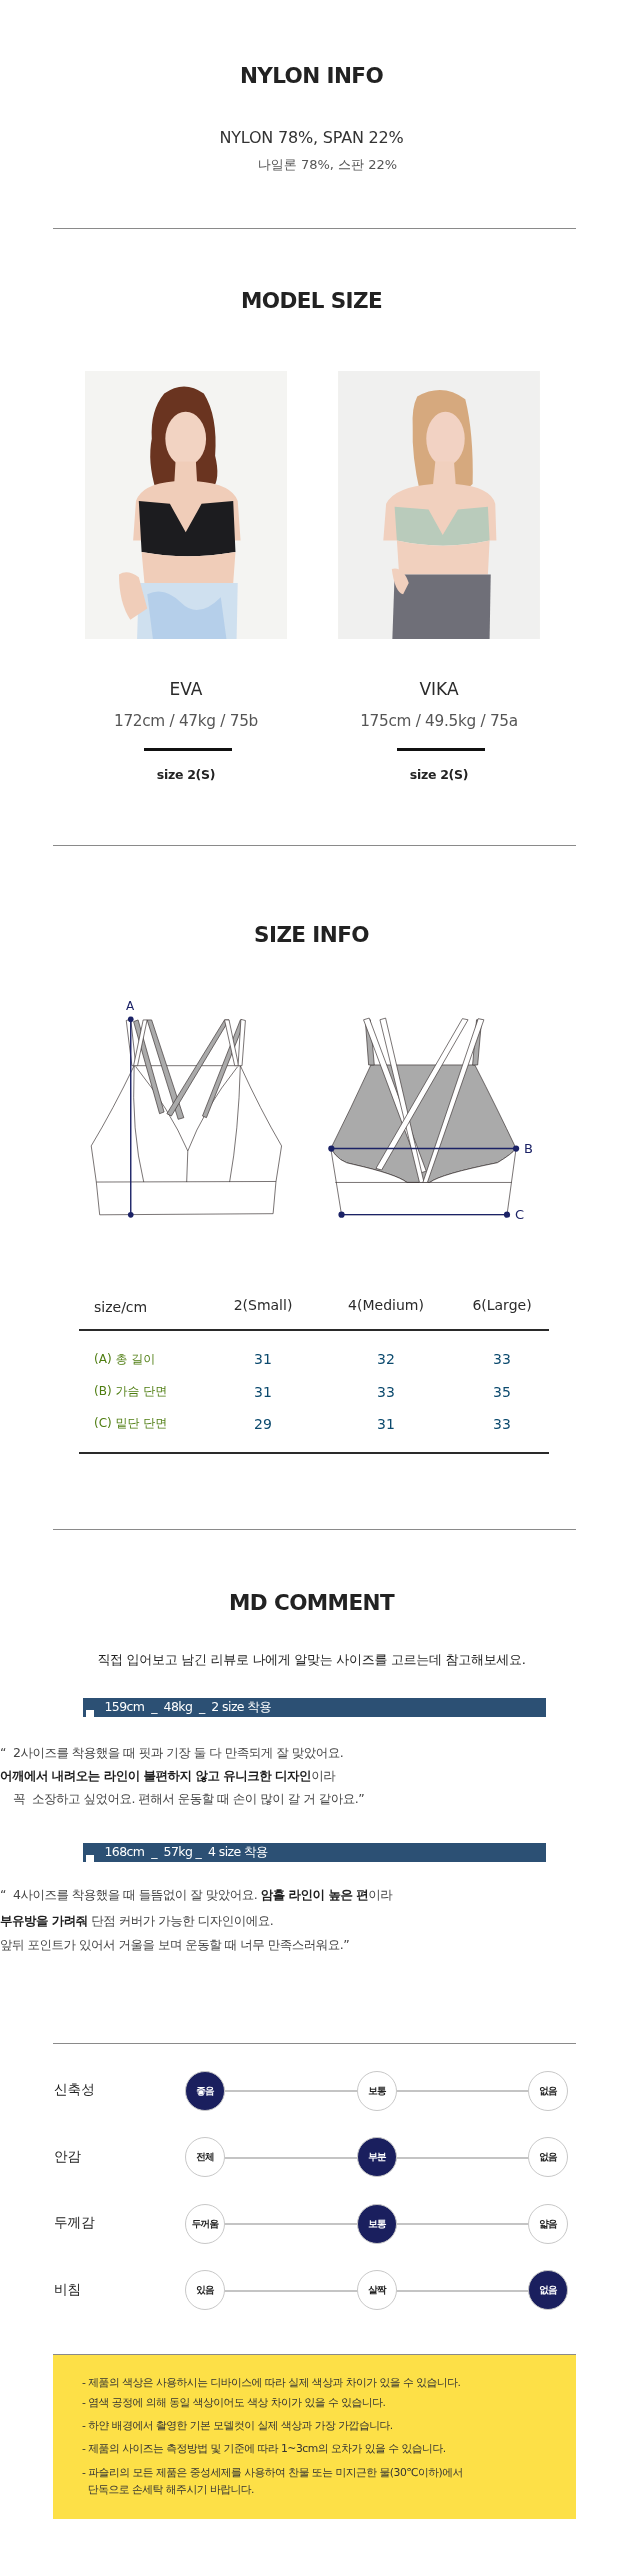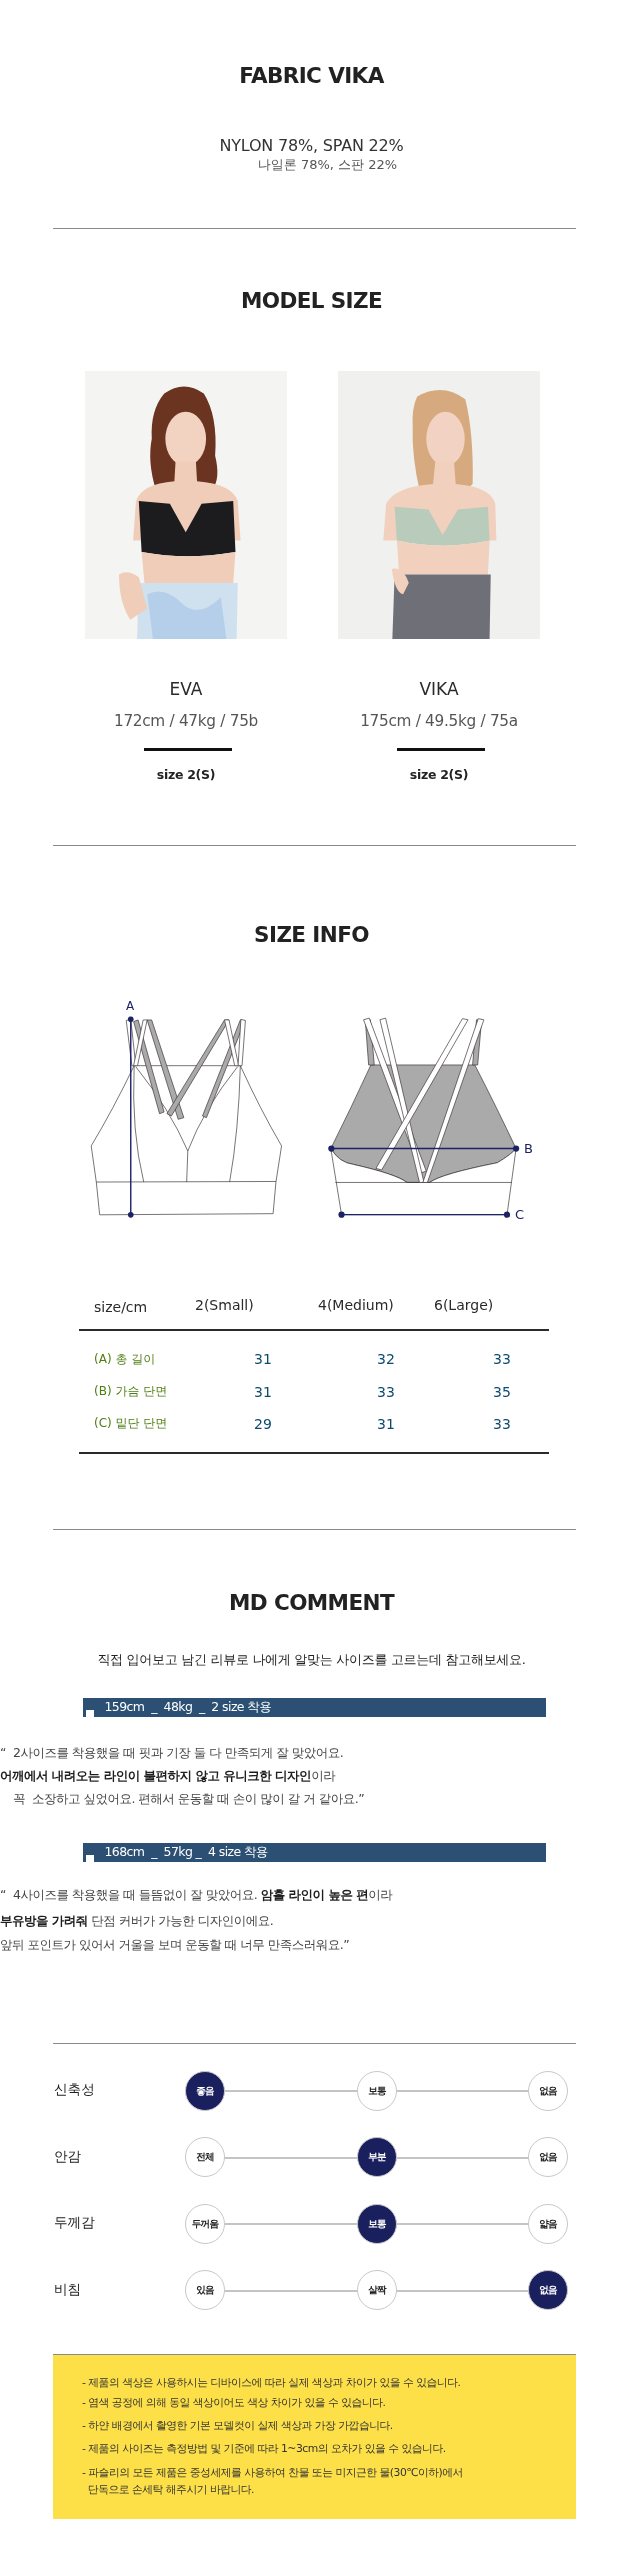--- a/index.html
+++ b/index.html
@@ -19,21 +19,21 @@
   .model-name { position: absolute; width: 202px; text-align: center; font-family: "DejaVu Sans", sans-serif; font-size: 17px; color: #2a2a2a; line-height: 1; }
   .model-meas { position: absolute; width: 202px; text-align: center; font-family: "DejaVu Sans", sans-serif; font-size: 15.3px; color: #555; line-height: 1; letter-spacing: -0.3px; }
   .model-bar { position: absolute; width: 88px; height: 2.8px; background: #111; }
   .model-size { position: absolute; width: 202px; text-align: center; font-family: "DejaVu Sans", sans-serif; font-weight: bold; font-size: 12.5px; color: #222; line-height: 1; letter-spacing: -0.3px; }
 
   
   .tbl-line { position: absolute; left: 79px; width: 470px; height: 1.7px; background: #2a2a2a; }
   .tbl-cell { position: absolute; font-family: "DejaVu Sans", sans-serif; font-size: 14px; color: #2a2a2a; line-height: 1; }
   .tbl-num { position: absolute; font-family: "DejaVu Sans", sans-serif; font-size: 14px; color: #0c4a6e; line-height: 1; width: 68px; text-align: center; }
   .tbl-rowlabel { position: absolute; left: 94px; font-family: "DejaVu Sans", sans-serif; font-size: 12px; color: #4d7c0f; line-height: 1; }
-  .tbl-head { position: absolute; font-family: "DejaVu Sans", sans-serif; font-size: 14px; color: #2a2a2a; line-height: 1; width: 136px; }
+  .tbl-head { position: absolute; font-family: "DejaVu Sans", sans-serif; font-size: 14px; color: #2a2a2a; line-height: 1; width: 136px; text-align: center; }
 
   
   .md-sub { font-family: "DejaVu Sans", sans-serif; font-size: 13px; color: #222; line-height: 1; letter-spacing: -0.3px; }
   .md-bar { position: absolute; left: 83px; width: 463px; height: 18.7px; background: #2c5074; }
   .md-bar .notch { position: absolute; left: 3.4px; bottom: 0; width: 8px; height: 6.8px; background: #fff; }
   .md-bar .txt { position: absolute; left: 21.5px; top: 1.7px; font-family: "DejaVu Sans", sans-serif; font-size: 12.5px; color: #fff; letter-spacing: -0.6px; line-height: 14.7px; white-space: pre; }
   .quote-line { position: absolute; left: 0; width: 623px; text-align: left; font-family: "DejaVu Sans", sans-serif; font-size: 12.5px; color: #444; line-height: 1; letter-spacing: -0.5px; white-space: pre; }
   .quote-line b { color: #1e1e1e; font-weight: bold; }
 
   
@@ -42,22 +42,22 @@
   .rate-dot { position: absolute; width: 40px; height: 40px; border-radius: 50%; border: 1.7px solid #c8c8c8; background: #fff; display: flex; align-items: center; justify-content: center; font-family: Liberation Mono, monospace; font-weight: bold; font-size: 9.6px; color: #222; letter-spacing: -0.8px; }
   .rate-dot.on { background: #1a1f5e; color: #fff; }
 
   
   .notes { position: absolute; left: 53px; top: 2354px; width: 523px; height: 165px; background: #fde047; border-top: 1.1px solid #8a8a8a; }
   .note { position: absolute; left: 29px; font-family: "DejaVu Sans", sans-serif; font-size: 10.8px; color: #333; line-height: 1; letter-spacing: -0.5px; white-space: pre; }
 </style>
 </head>
 <body>
 
-<div class="center-text section-title" style="top:65px;">FABRIC VIKA</div>
-<div class="center-text fabric-en" style="top:130px;margin-top:8px;">NYLON 78%, SPAN 22%</div>
+<div class="center-text section-title" style="top:65px;">NYLON INFO</div>
+<div class="center-text fabric-en" style="top:130px;">NYLON 78%, SPAN 22%</div>
 <div class="center-text fabric-ko" style="top:158px;">나일론 78%, 스판 22%</div>
 <div class="divider" style="top:228px;"></div>
 
 <div class="center-text section-title" style="top:290px;">MODEL SIZE</div>
 
 <div class="photo" style="left:85px; top:371px; width:202px; height:268px;">
   <svg width="202" height="268" viewBox="0 0 357 474">
     <rect width="357" height="474" fill="#f4f4f2"></rect>
 
     <path d="M140 40 Q175 15 210 40 Q235 80 230 150 Q240 190 225 210 L125 210 Q110 160 118 120 Q115 70 140 40Z" fill="#6a3420"></path>

